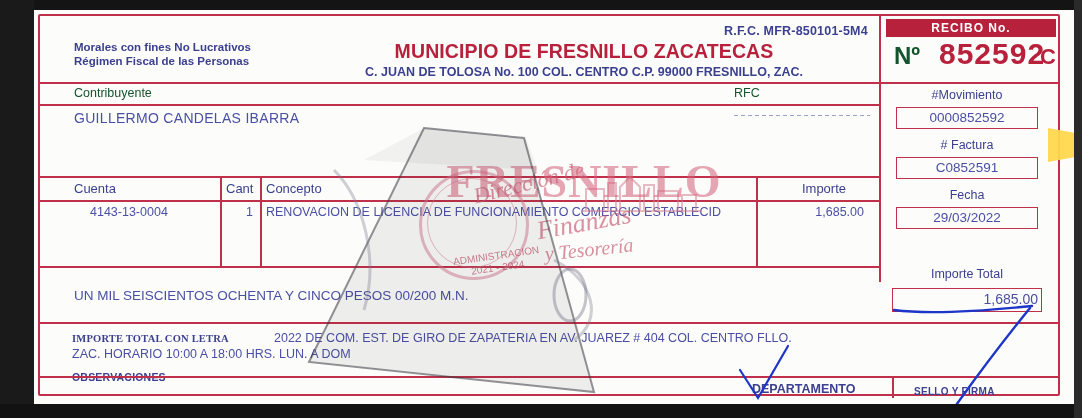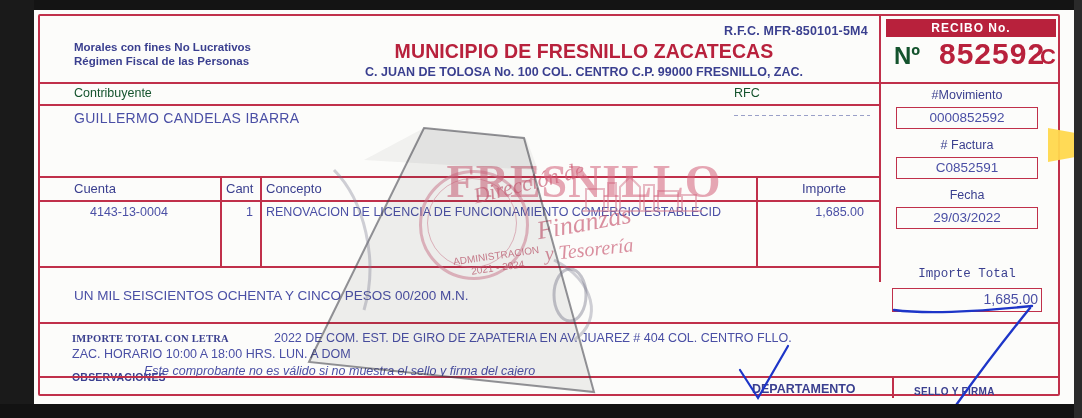--- a/index.html
+++ b/index.html
@@ -404,32 +404,31 @@
 
     <div class="val" style="left:40px; top:195px; font-size:12.5px;margin-left:16px;">4143-13-0004</div>
     <div class="val" style="left:212px; top:195px; font-size:12.5px;">1</div>
     <div class="val" style="left:232px; top:195px; font-size:12.5px;">RENOVACION DE LICENCIA DE FUNCIONAMIENTO COMERCIO ESTABLECID</div>
     <div class="val" style="left:730px; top:195px; width:100px; text-align:right; font-size:12.5px;">1,685.00</div>
 
     <div class="hline" style="left:6px; top:256px; width:840px;"></div>
 
     <div class="val" style="left:40px; top:278px; font-size:13.5px;">UN MIL SEISCIENTOS OCHENTA Y CINCO PESOS 00/200 M.N.</div>
 
-    <div class="rlbl" style="top:257px;font-family:Liberation Mono, monospace;">Importe Total</div>
+    <div class="rlbl" style="top:257px;">Importe Total</div>
     <div class="total-box"></div>
     <div class="total-val">1,685.00</div>
 
     <div class="hline" style="left:6px; top:312px; width:1018px;"></div>
 
     <div class="small-lbl" style="left:38px; top:323px;font-family:Liberation Serif, serif;">IMPORTE TOTAL CON LETRA</div>
     <div class="obs-text" style="left:240px; top:320px; width:640px;">2022 DE COM. EST. DE GIRO DE ZAPATERIA EN AV. JUAREZ # 404 COL. CENTRO FLLO.</div>
     <div class="obs-text" style="left:38px; top:336px; width:700px;">ZAC. HORARIO 10:00 A 18:00 HRS. LUN. A DOM</div>
 
     <div class="small-lbl" style="left:38px; top:361px;">OBSERVACIONES</div>
-    <div class="obs-text" style="left:110px; top:353px; width:640px; font-style:italic;">Este comprobante no es válido si no muestra el sello y firma del cajero</div>
 
     <div class="hline" style="left:6px; top:366px; width:1018px;"></div>
     <div class="vline" style="left:858px; top:366px; height:22px;"></div>
 
     <div class="dept-lbl">DEPARTAMENTO</div>
     <div class="sello-lbl">SELLO Y FIRMA</div>
 
     <div class="stamp-circle"></div>
     <div class="stamp-circle2"></div>
     <div class="stamp-arc">

